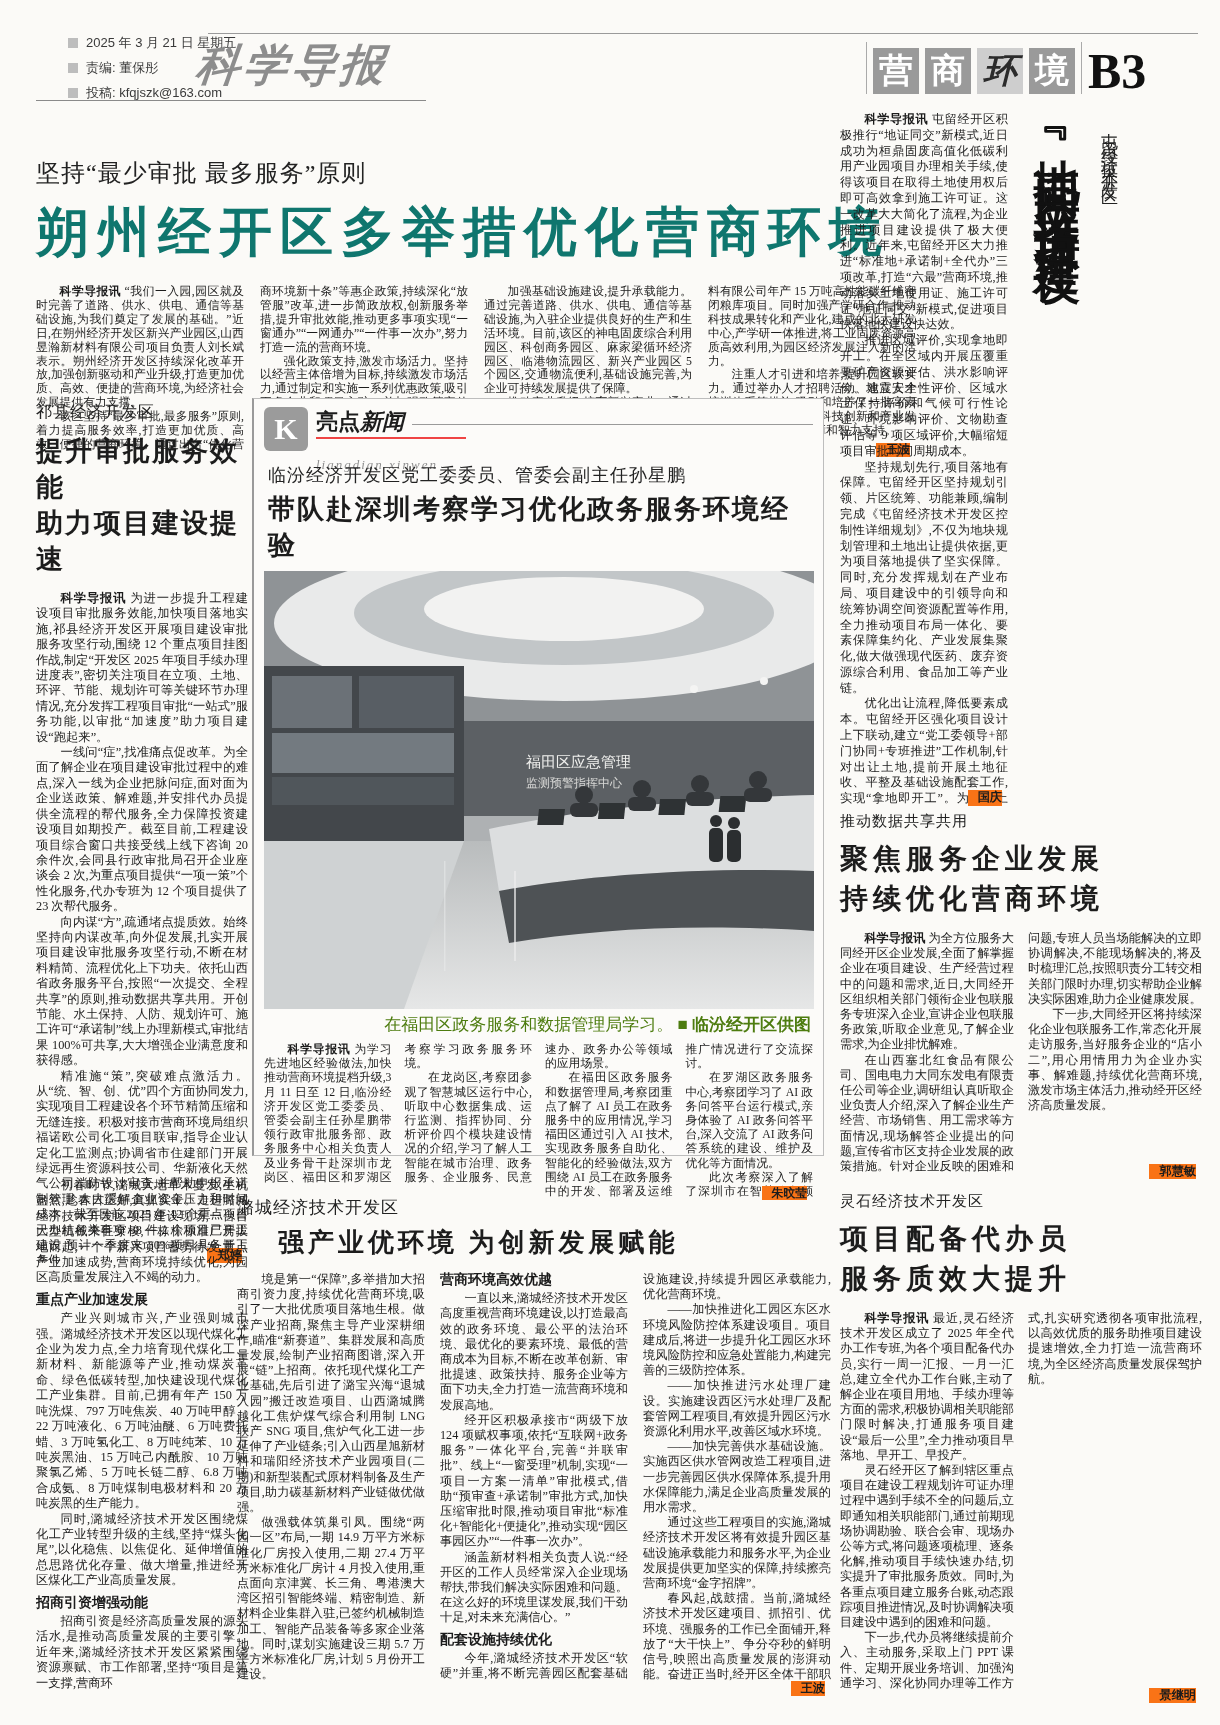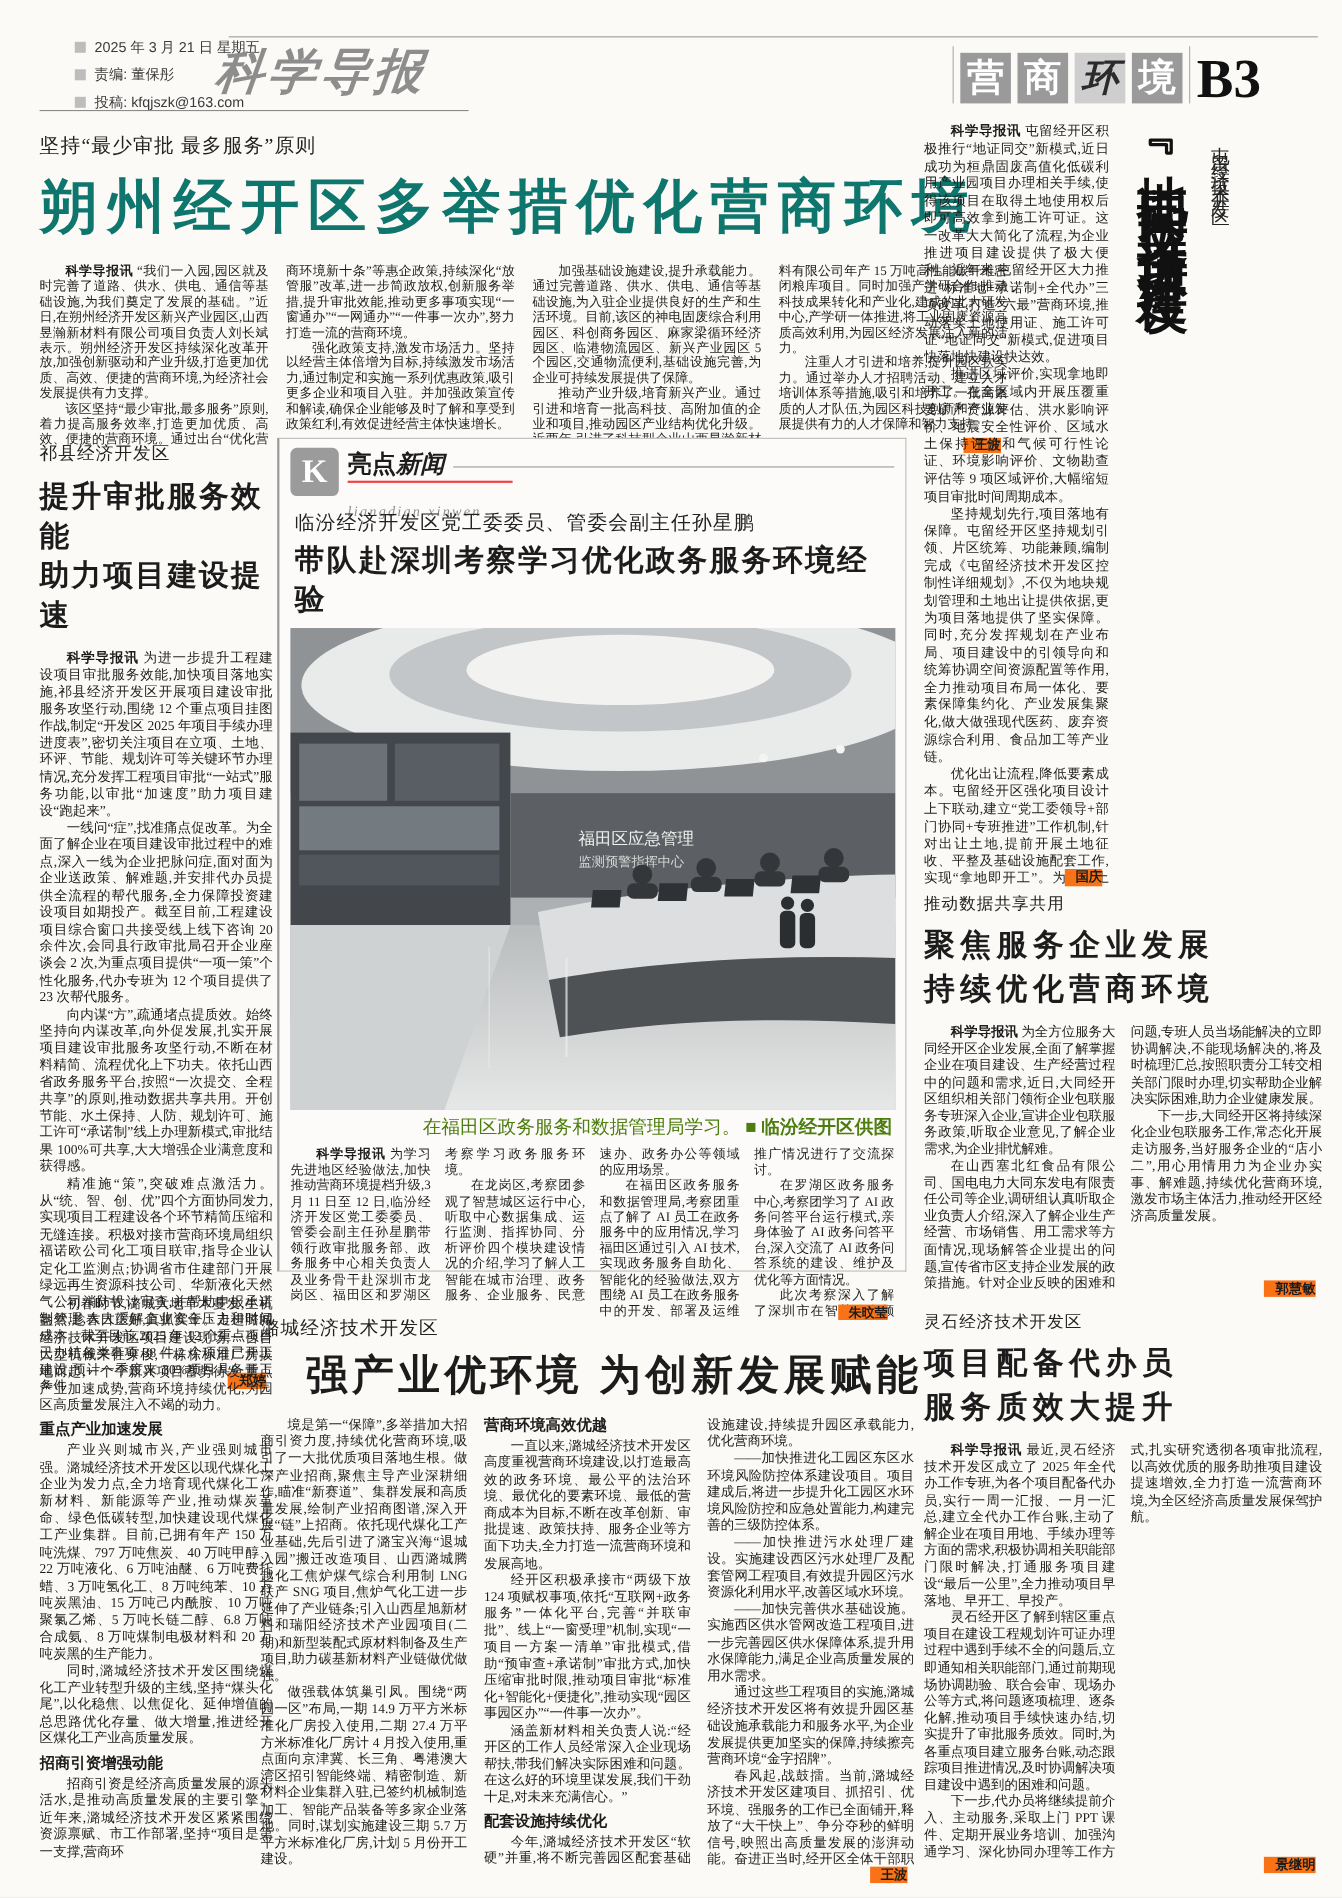--- a/index.html
+++ b/index.html
@@ -27,21 +27,21 @@
 
   
   .kicker { font-size:17px; color:#222; letter-spacing:1px; }
   .article-body { position:relative; text-align:justify; overflow:hidden; column-fill:auto; }
   .para { text-indent:2em; }
   .subhead { font-family:"Liberation Sans",sans-serif; font-weight:bold; font-size:14px; margin:6px 0 4px 0; text-indent:0; }
   .byline { position:absolute; bottom:0; right:6px; font-weight:bold; background:#f97316; padding-left:10px; }
 
   
   .lead { position:absolute; left:36px; top:120px; width:880px; }
-  .lead .kicker { font-size:18px; margin-bottom:8px; }
+  .lead .kicker { font-size:24px; margin-bottom:8px;margin-top:37px; }
   .lead h1 { font-family:"Liberation Sans",sans-serif; font-size:53px; font-weight:900; letter-spacing:8px;
     color:#0f766e; white-space:nowrap; }
   .lead .article-body { margin-top:16px; height:172px; column-count:4; column-gap:16px;
     font-size:11.8px; line-height:13.9px; }
 
   
   .qixian { position:absolute; left:36px; top:402px; width:212px; }
   .qixian .kicker { font-size:16px; margin-bottom:10px; }
   .qixian h2 { font-family:"Liberation Sans",sans-serif; font-size:27px; font-weight:800; letter-spacing:2px; line-height:36px; }
   .qixian .article-body { margin-top:14px; height:672px; font-size:12.3px; line-height:15.4px; }
@@ -80,21 +80,21 @@
   .datong { top:812px; }
   .datong .article-body { margin-top:12px; height:248px; column-count:2; column-gap:14px; font-size:12.2px; line-height:15.2px; }
   .lingshi { top:1192px; }
   .lingshi .article-body { margin-top:12px; height:392px; column-count:2; column-gap:14px; font-size:12.2px; line-height:15.2px; }
 
   
   .lucheng-rail { position:absolute; left:36px; top:1178px; width:212px; height:522px; font-size:12.3px; line-height:15.4px; }
   .lucheng-rail .article-body { height:522px; }
   .lucheng { position:absolute; left:237px; top:1196px; width:594px; }
   .lucheng .kicker { font-size:17px; margin-bottom:6px; }
-  .lucheng h1 { font-family:Liberation Sans, sans-serif; font-size:38px; font-weight:900; letter-spacing:4px; white-space:nowrap;padding-left:41px; }
+  .lucheng h1 { font-family:Liberation Serif, serif; font-size:26px; font-weight:900; letter-spacing:4px; white-space:nowrap;padding-left:41px; }
   .lucheng .article-body { margin-top:12px; height:424px; column-count:3; column-gap:15px; font-size:12.2px; line-height:15.2px; }
 </style>
 </head>
 <body>
 
 <div class="page">
 
   <div class="hdr-info">
     <div class="line">
       <span class="sq"></span>

